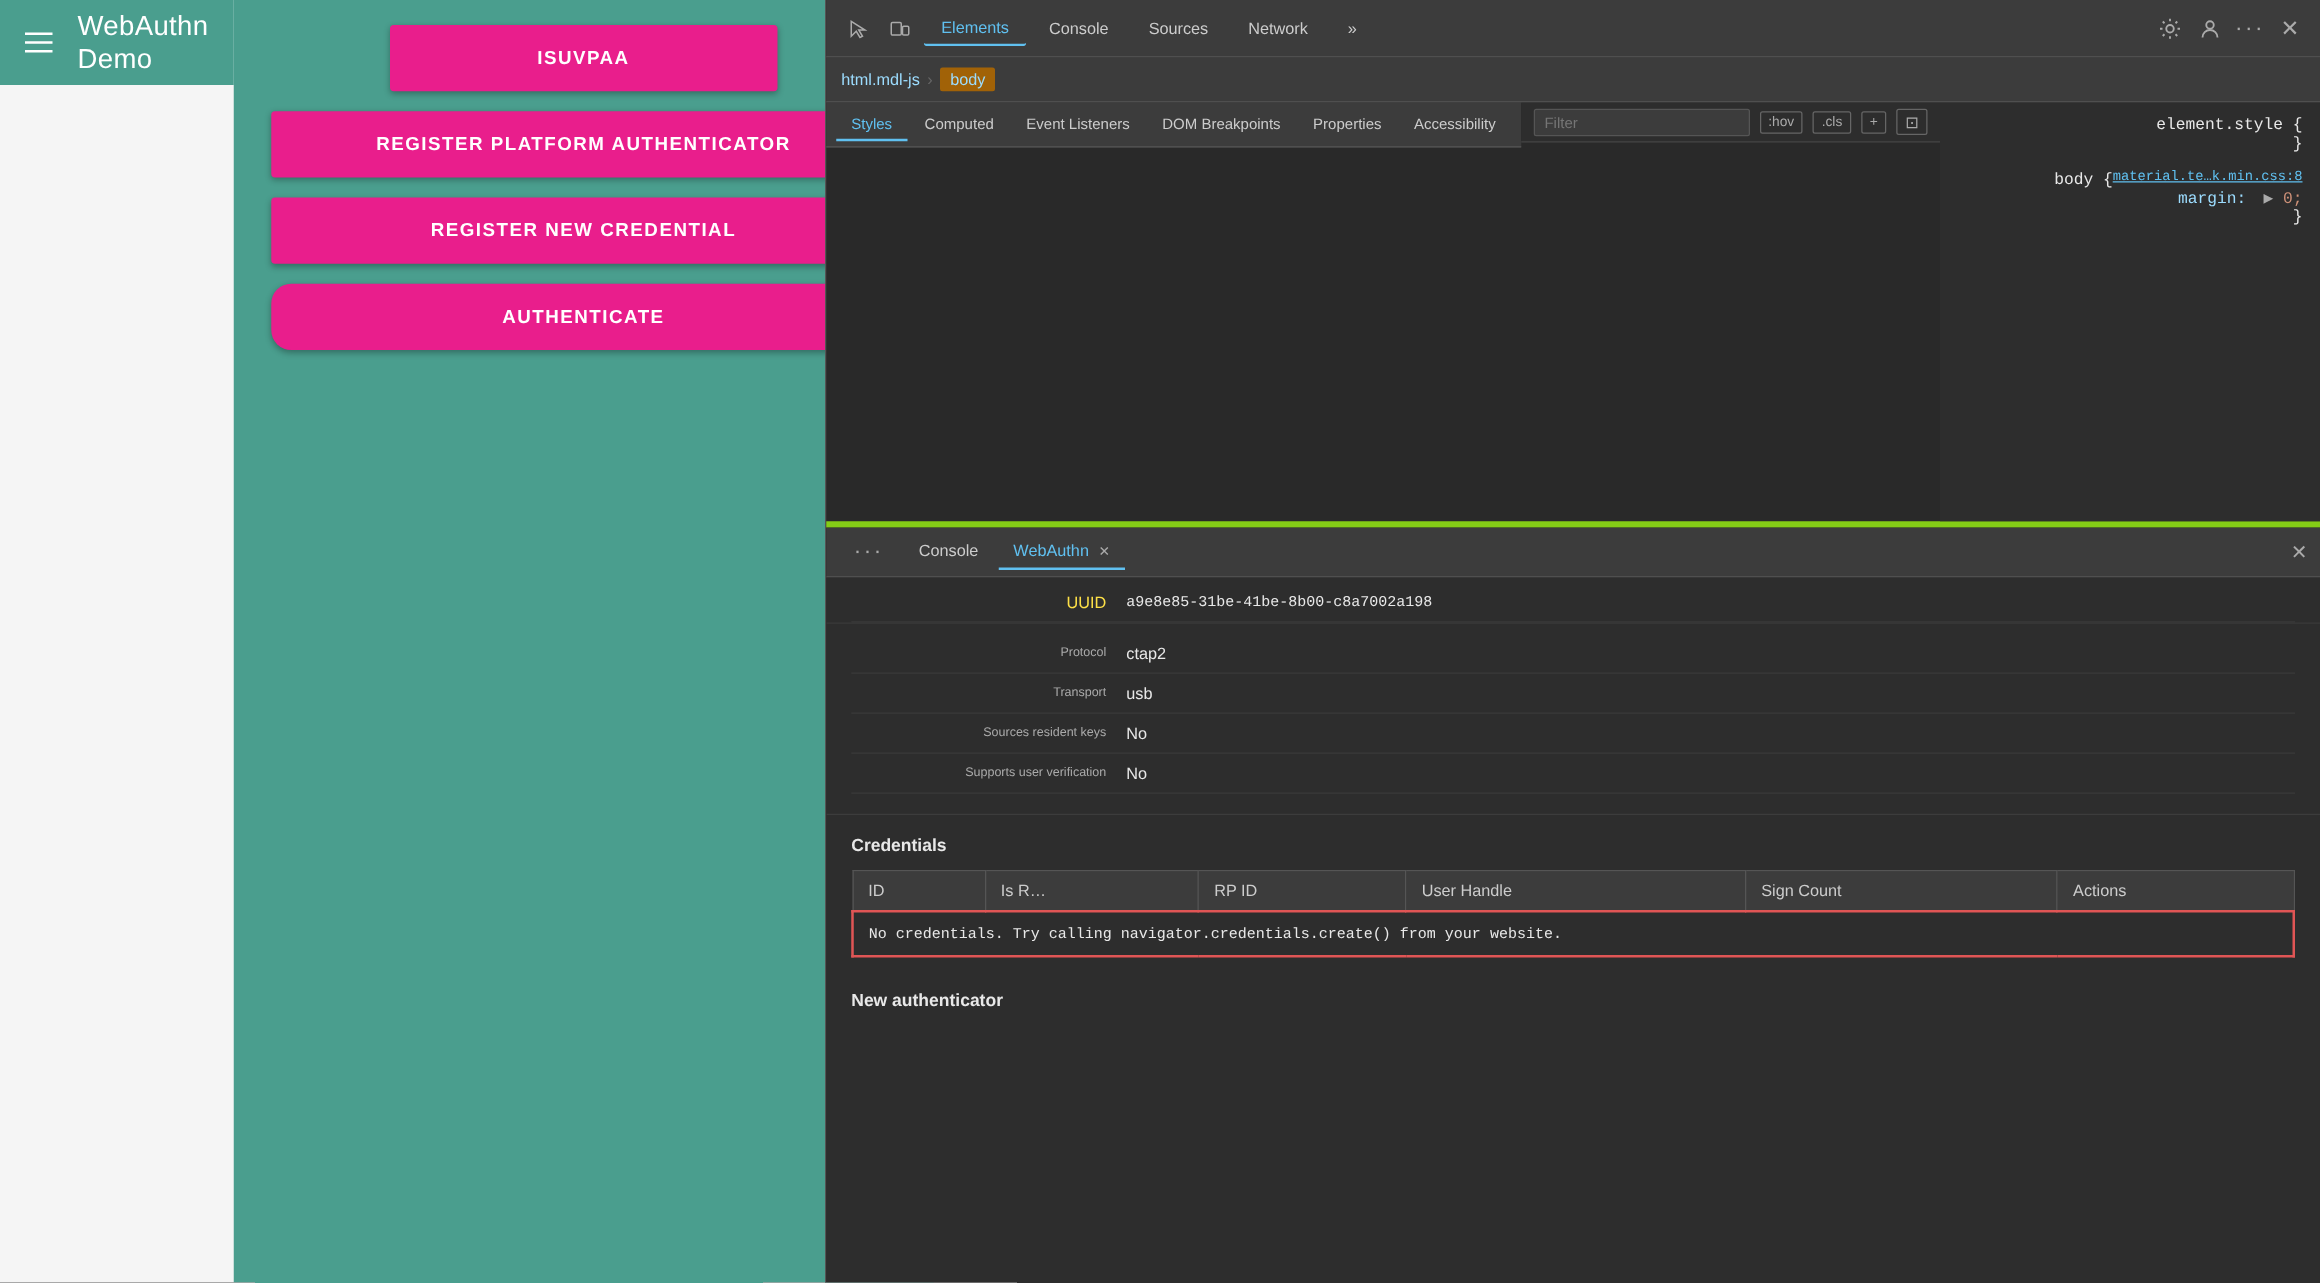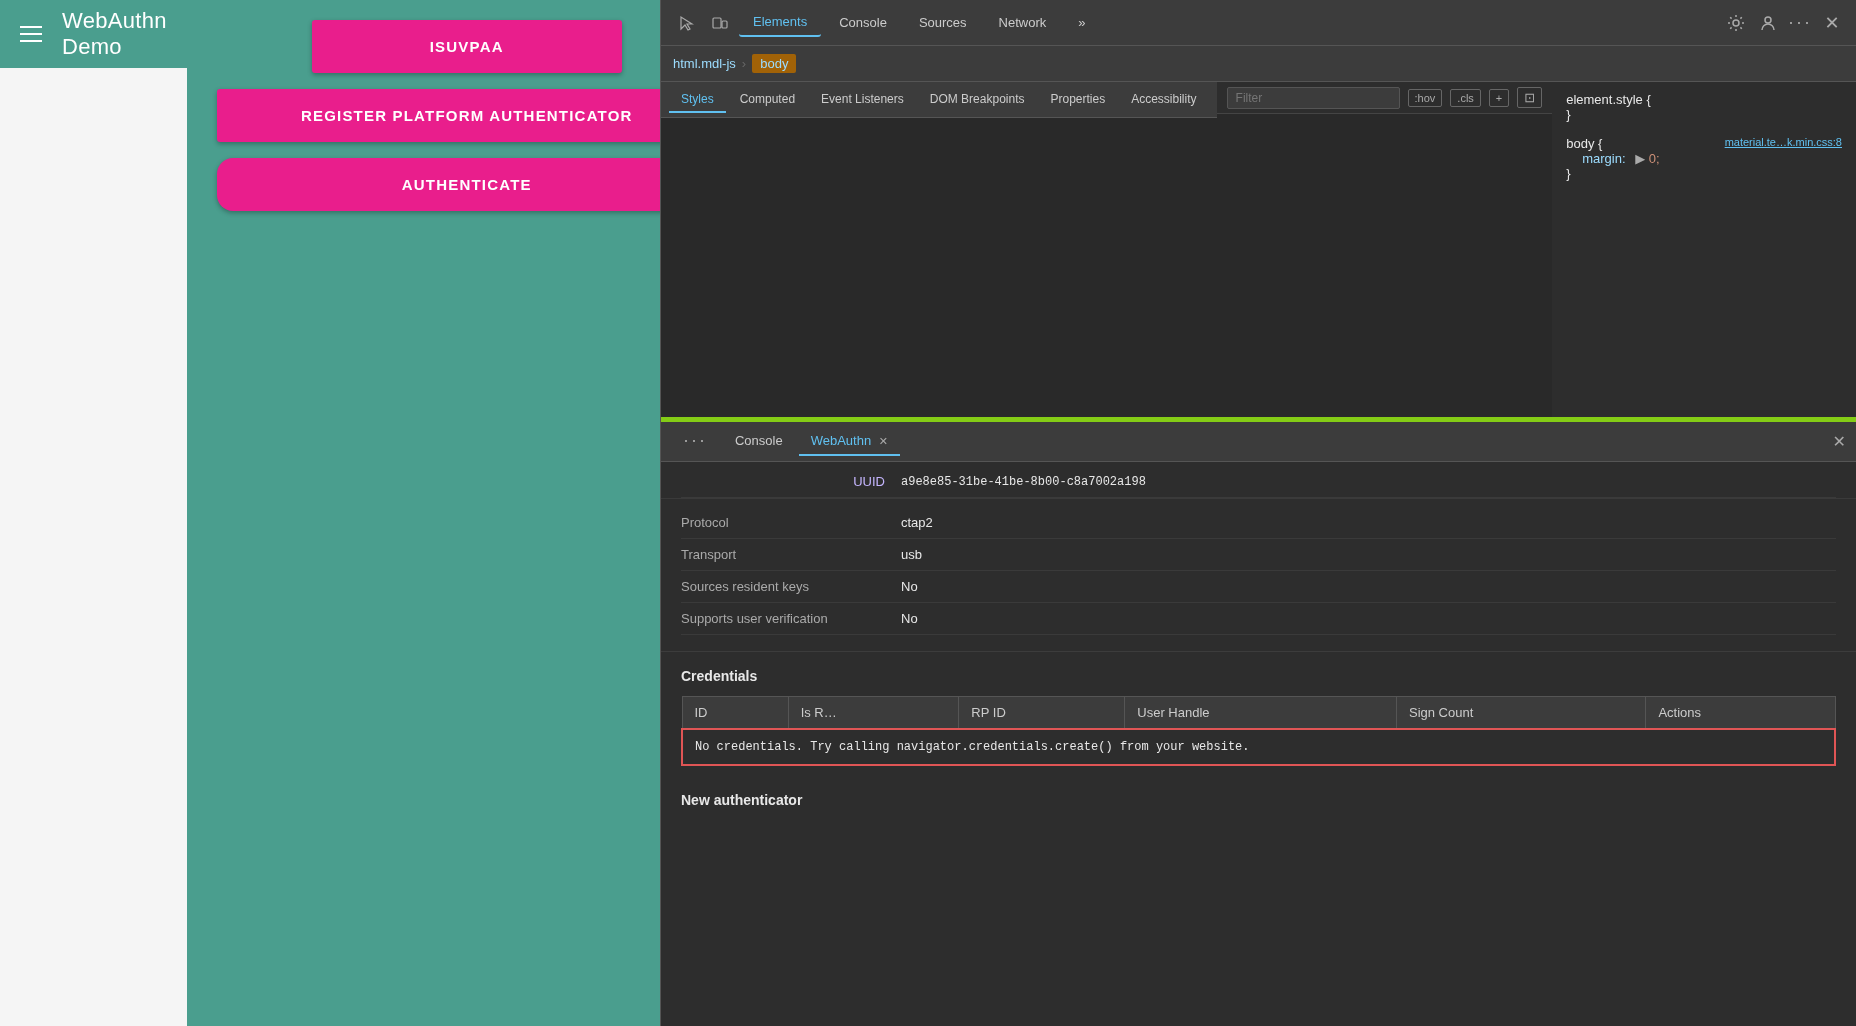--- a/index.html
+++ b/index.html
@@ -219,23 +219,24 @@
       padding: 2px 6px;
       font-size: 11px;
       cursor: pointer;
       border-radius: 2px;
     }
 
     #styles-content {
       flex: 1;
       background: #2d2d2d;
       padding: 10px 14px;
-      font-family: Liberation Sans, sans-serif;
+      font-family: Liberation Mono, monospace;
       font-size: 13px;
       overflow-y: auto;
+      text-align: right;
     }
 
     .css-rule { margin-bottom: 14px; }
     .css-selector { color: #e8e8e8; }
     .css-brace { color: #e8e8e8; }
     .css-property { color: #9cdcfe; margin-left: 16px; }
     .css-value { color: #ce9178; }
     .css-source { color: #60c0f0; float: right; font-size: 11px; text-decoration: underline; cursor: pointer; }
     .css-triangle { color: #aaa; cursor: pointer; }
 
@@ -293,22 +294,22 @@
 
     .auth-row {
       display: flex;
       height: 32px;
       align-items: center;
       border-bottom: 1px solid #3a3a3a;
     }
 
     .auth-label {
       color: #aaa;
-      font-size: 13px;
-      text-align: left;
+      font-size: 10px;
+      text-align: right;
       width: 220px;
       padding-right: 16px;
       flex-shrink: 0;
     }
 
     .auth-value {
       color: #e8e8e8;
       font-size: 13px;
     }
 
@@ -377,21 +378,21 @@
       width: 28px;
       height: 28px;
       display: flex;
       align-items: center;
       justify-content: center;
       color: #aaa;
       cursor: pointer;
       font-size: 18px;
     }
     .uuid-label {
-      color: #c4b5fd;
+      color: #fde047;
       font-size: 13px;
       text-align: right;
       width: 220px;
       padding-right: 16px;
       flex-shrink: 0;
     }
     .uuid-value {
       color: #e8e8e8;
       font-size: 12px;
       font-family: 'Courier New', monospace;
@@ -412,20 +413,21 @@
       <span></span>
       <span></span>
       <span></span>
     </div>
     <span id="app-title">WebAuthn Demo</span>
   </div>
 
   <div id="app-buttons">
     <button class="app-btn" id="btn-isuvpaa">ISUVPAA</button>
     <button class="app-btn" id="btn-register-platform">REGISTER PLATFORM AUTHENTICATOR</button>
+    <button class="app-btn" id="btn-register-credential">REGISTER NEW CREDENTIAL</button>
     <button class="app-btn" id="btn-authenticate">AUTHENTICATE</button>
   </div>
 
   <div id="app-content"></div>
 </div>
 
 <div id="devtools-panel">
 
   <div id="devtools-topbar">
 

